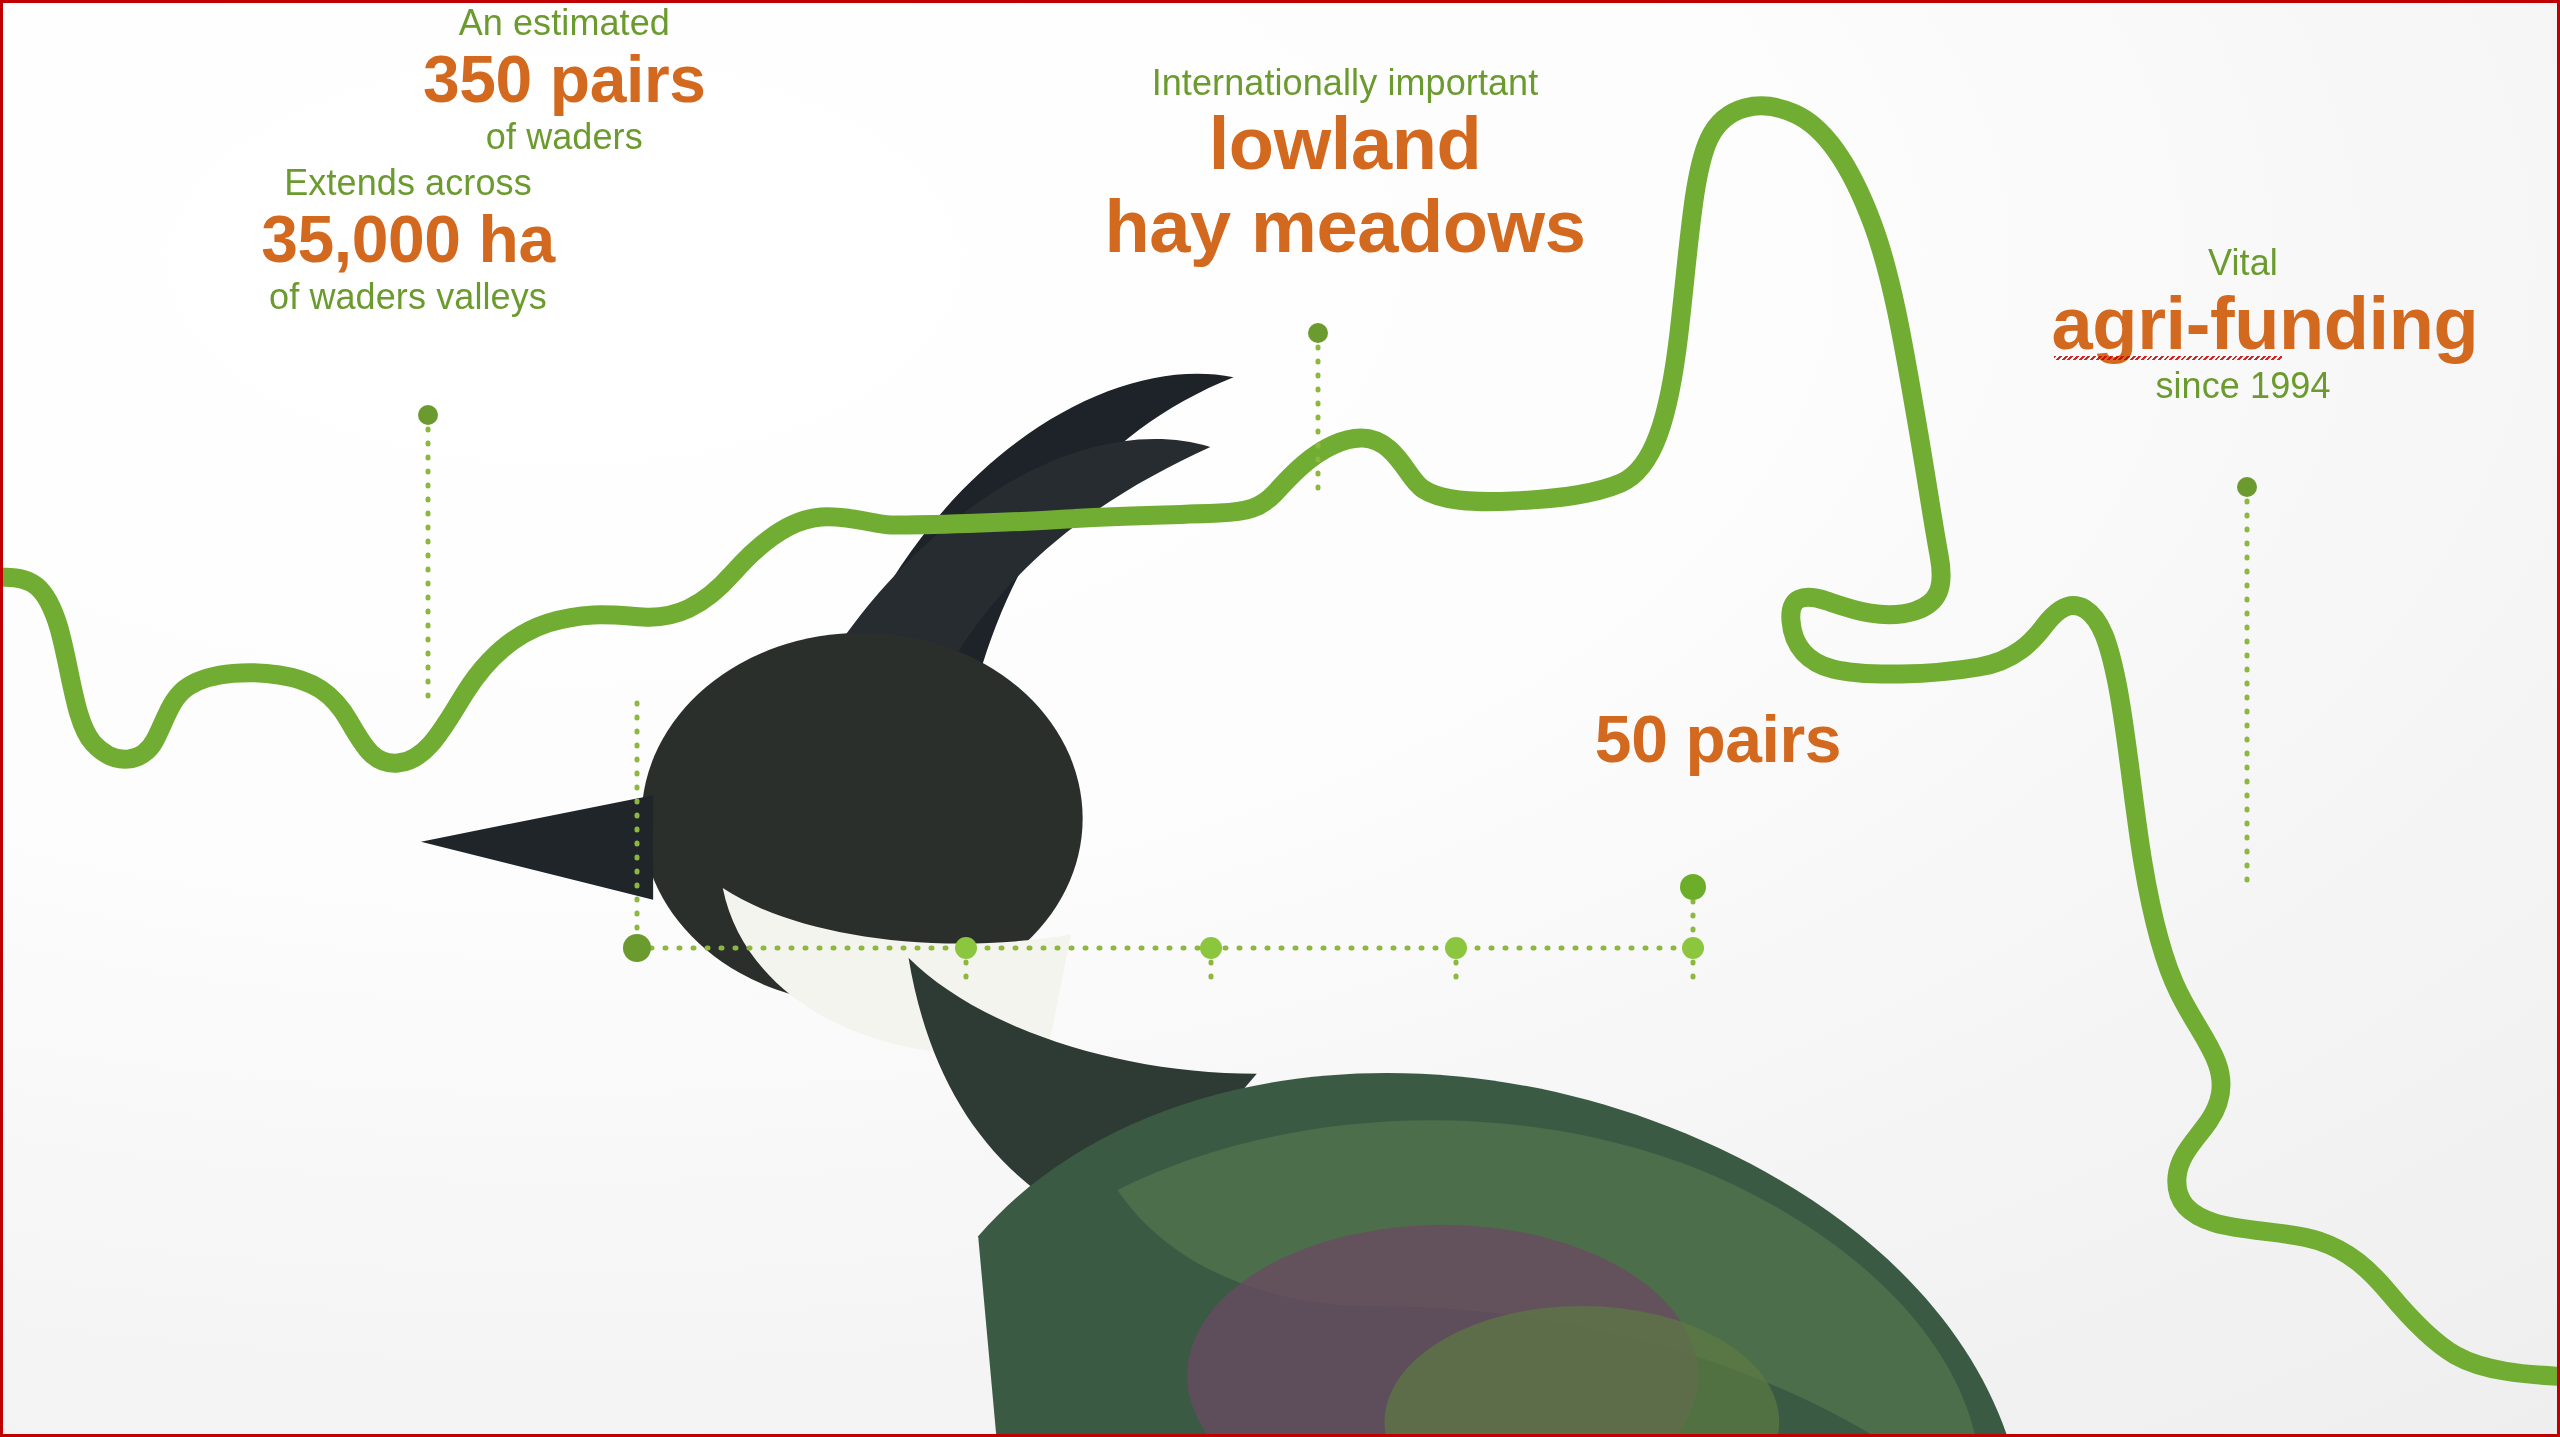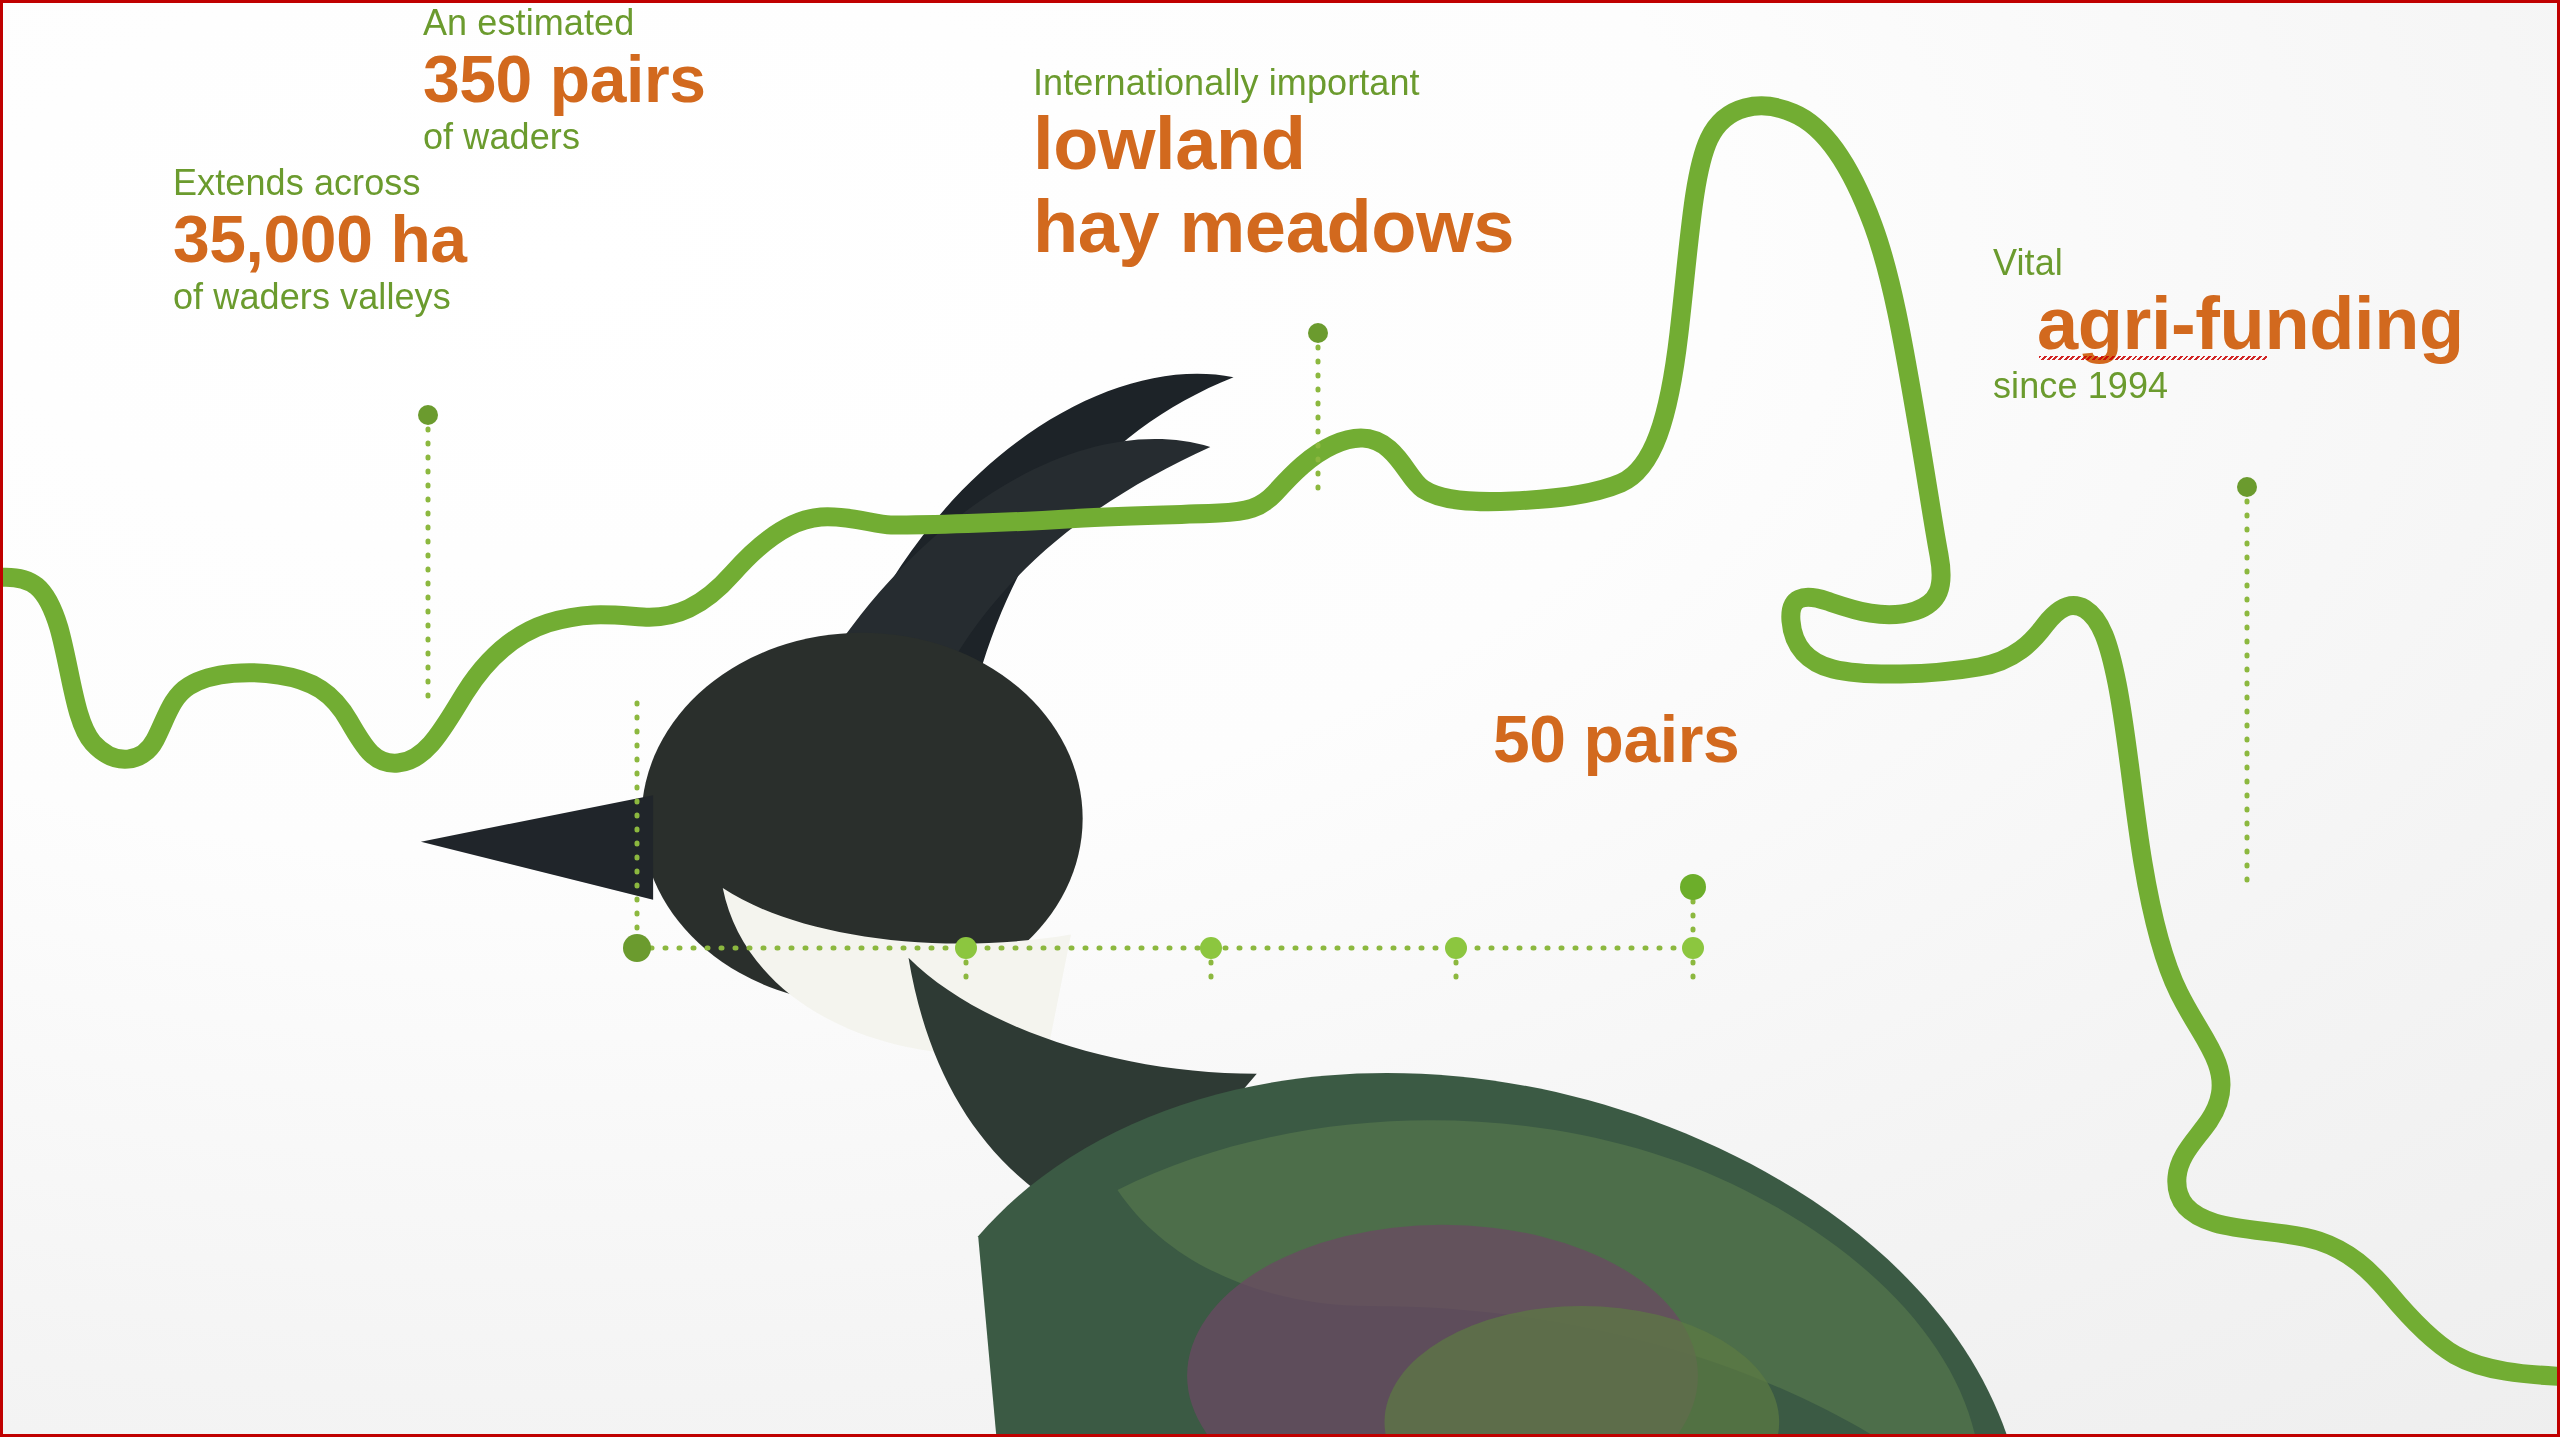--- a/index.html
+++ b/index.html
@@ -22,20 +22,21 @@
   #artwork {
     position: absolute;
     left: 0; top: 0;
     width: 2560px; height: 1437px;
     pointer-events: none;
   }
 
   
   .callout {
     position: absolute;
+    text-align: center;
     line-height: 1.12;
     white-space: nowrap;
   }
   .c-small {
     color: #6b9b2e;
     font-size: 36px;
     font-weight: normal;
     letter-spacing: .1px;
   }
   .c-big {
@@ -57,21 +58,21 @@
     bottom: 6px;
     height: 4px;
     background-image:
       repeating-linear-gradient(135deg,
         #cc0000 0 2px, rgba(255,255,255,0) 2px 4px);
     opacity: .85;
   }
 
   
   #callout-extends     { left: 170px;  top: 160px;  width: 470px; }
-  #callout-meadows     { left: 1030px; top: 60px;   width: 560px; }
+  #callout-meadows     { left: 1062px; top: 60px;   width: 560px; }
   #callout-agri        { left: 1990px; top: 240px;  width: 500px; }
   #callout-curlews     { left: 1490px; top: 700px;  width: 450px; }
   #callout-waders      { left: 420px;  top": 0;     }
   #callout-waders      { left: 420px;  top: 965px;  width: 460px; }
 
   /* ---------- bird medallions ---------- */
   #birds {
     position: absolute;
     left: 852px; top: 983px;
     width: 960px; height: 270px;

